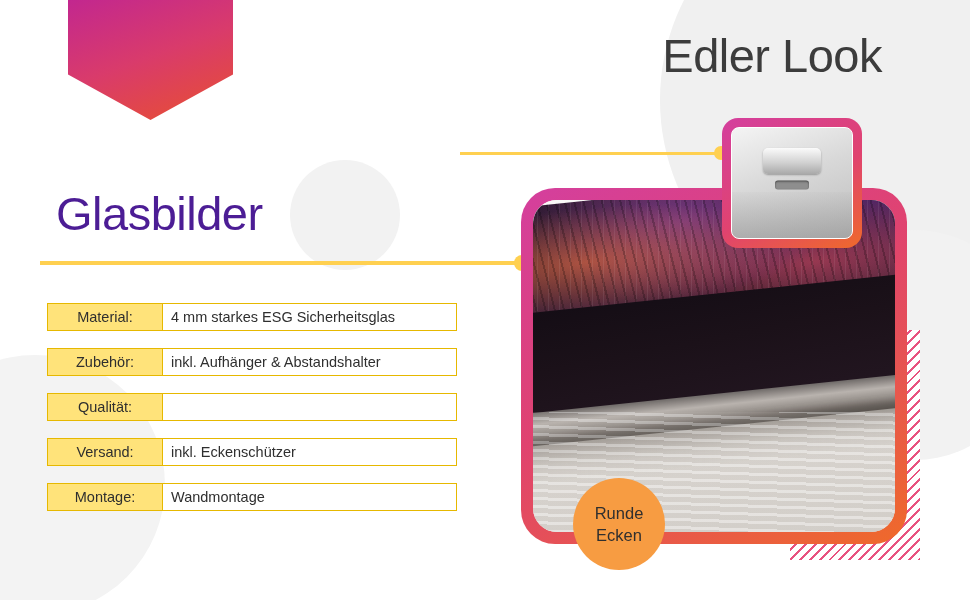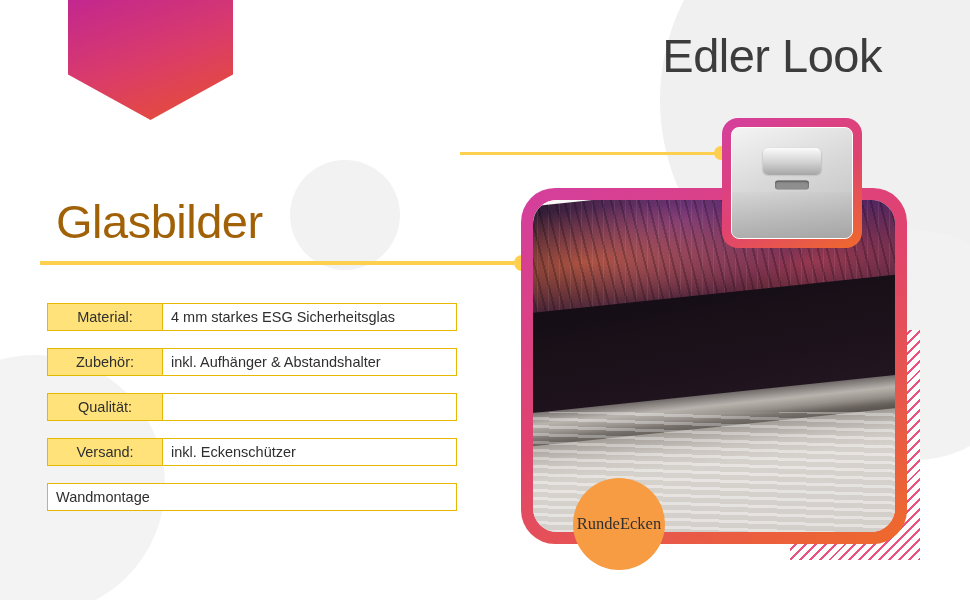--- a/index.html
+++ b/index.html
@@ -80,24 +80,24 @@
     color: #3c3c3c;
     letter-spacing: -0.5px;
     white-space: nowrap;
     margin-left: 8px;
   }
 
   
   .main-title {
     position: absolute;
     left: 56px;
-    top: 194px;
+    top: 186px;
     font-size: 47px;
     font-weight: 400;
-    color: #a16207;
+    color: #4c1d95;
     letter-spacing: -0.5px;
   }
 
   
   .connector {
     position: absolute;
     left: 40px;
     top: 261px;
     width: 490px;
     height: 4px;
@@ -339,27 +339,27 @@
   
   .round-badge {
     position: absolute;
     left: 573px;
     top: 478px;
     width: 92px;
     height: 92px;
     border-radius: 50%;
     background: #f79c42;
     display: flex;
+    flex-direction: column;
     align-items: center;
     justify-content: center;
     color: #2f2f2f;
     font-size: 16.5px;
     line-height: 1.35;
     text-align: center;
-    font-family: Liberation Serif, serif;
   }
 </style>
 </head>
 <body>
 
 <div id="stage">
 
   <div class="bg-circle-right"></div>
   <div class="bg-circle-right2"></div>
   <div class="bg-circle-mid"></div>
@@ -386,20 +386,21 @@
       <div class="spec-val">inkl. Aufhänger &amp; Abstandshalter</div>
     </div>
     <div class="spec-row">
       <div class="spec-key">Qualität:</div>
     </div>
     <div class="spec-row">
       <div class="spec-key">Versand:</div>
       <div class="spec-val">inkl. Eckenschützer</div>
     </div>
     <div class="spec-row">
+      <div class="spec-key">Montage:</div>
       <div class="spec-val">Wandmontage</div>
     </div>
   </div>
 
   <div class="product-frame">
     <div class="product-photo">
       <div class="photo-bg"></div>
       <div class="glass-art"></div>
       <div class="glass-dark"></div>
       <div class="glass-edge"></div>

